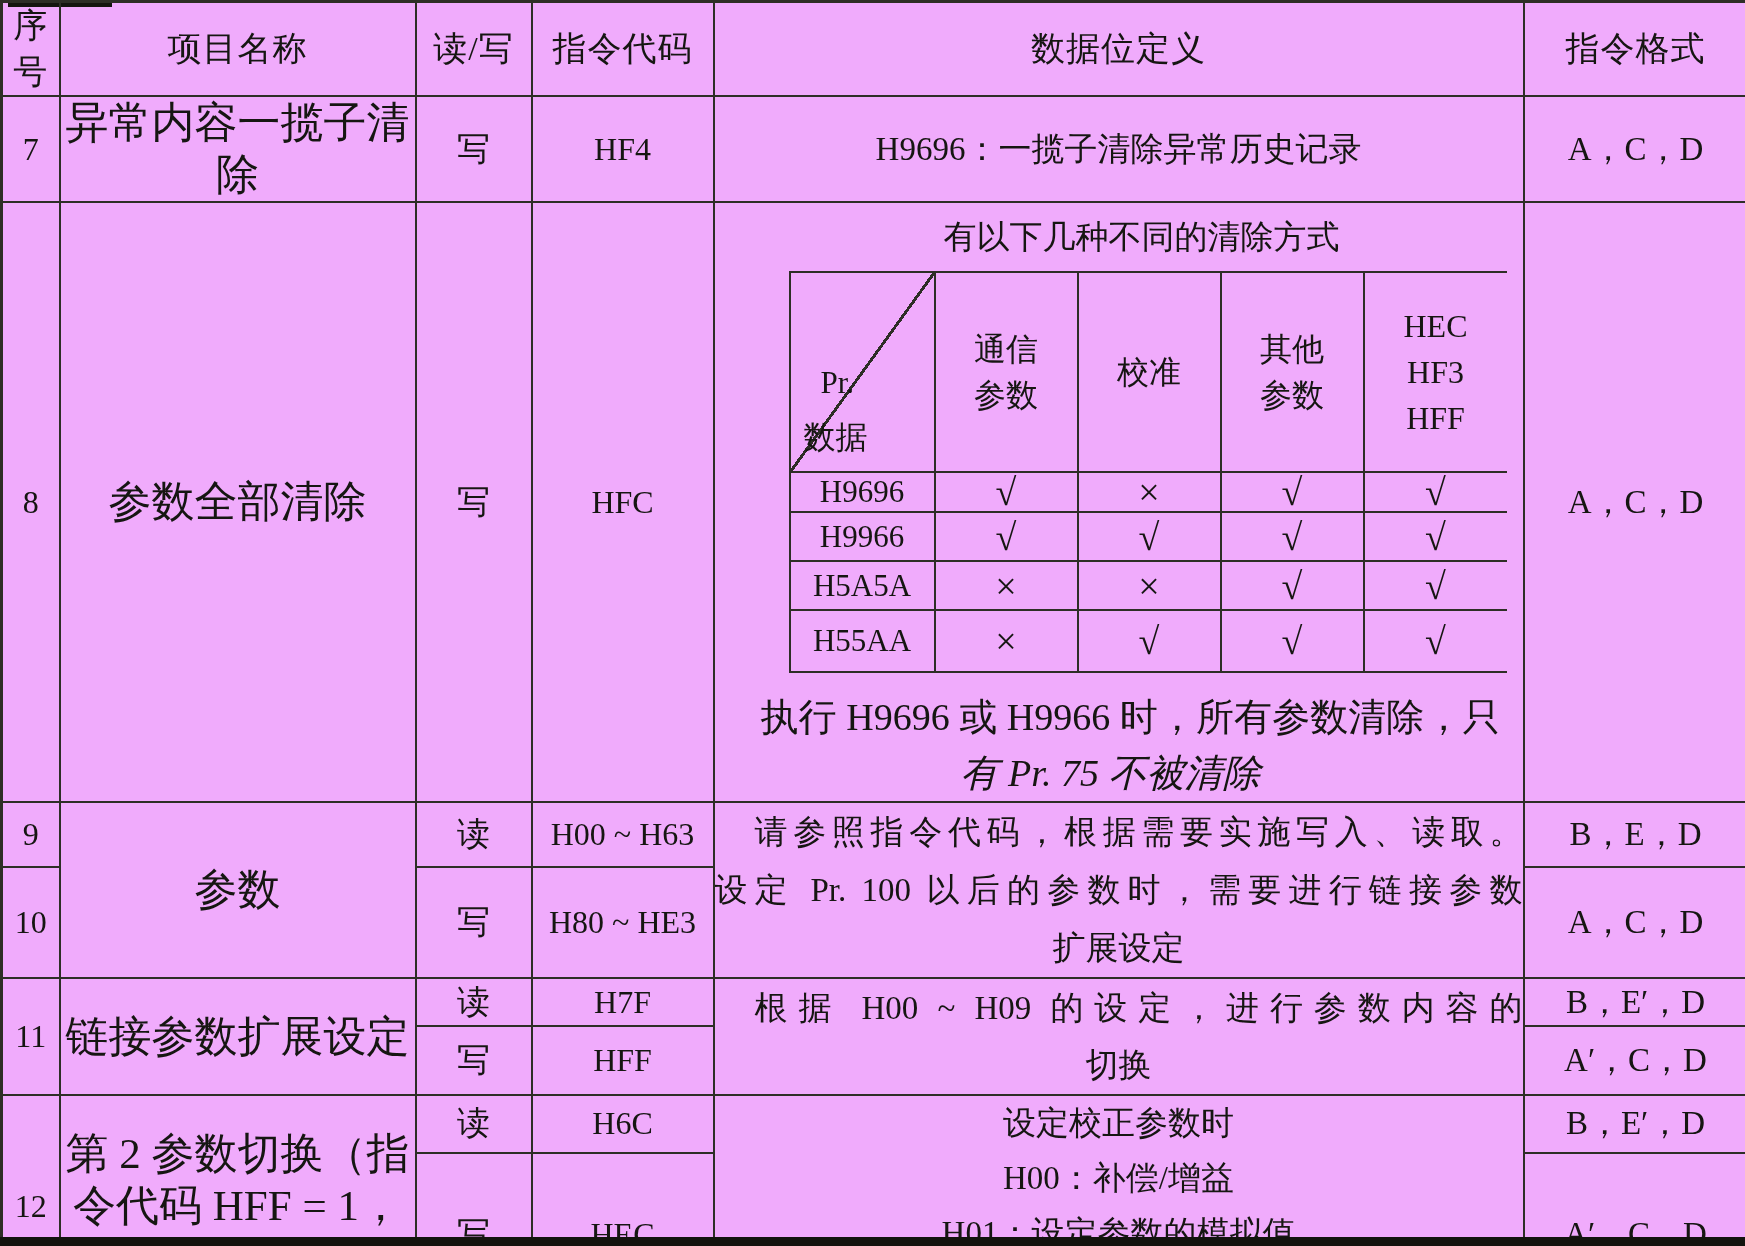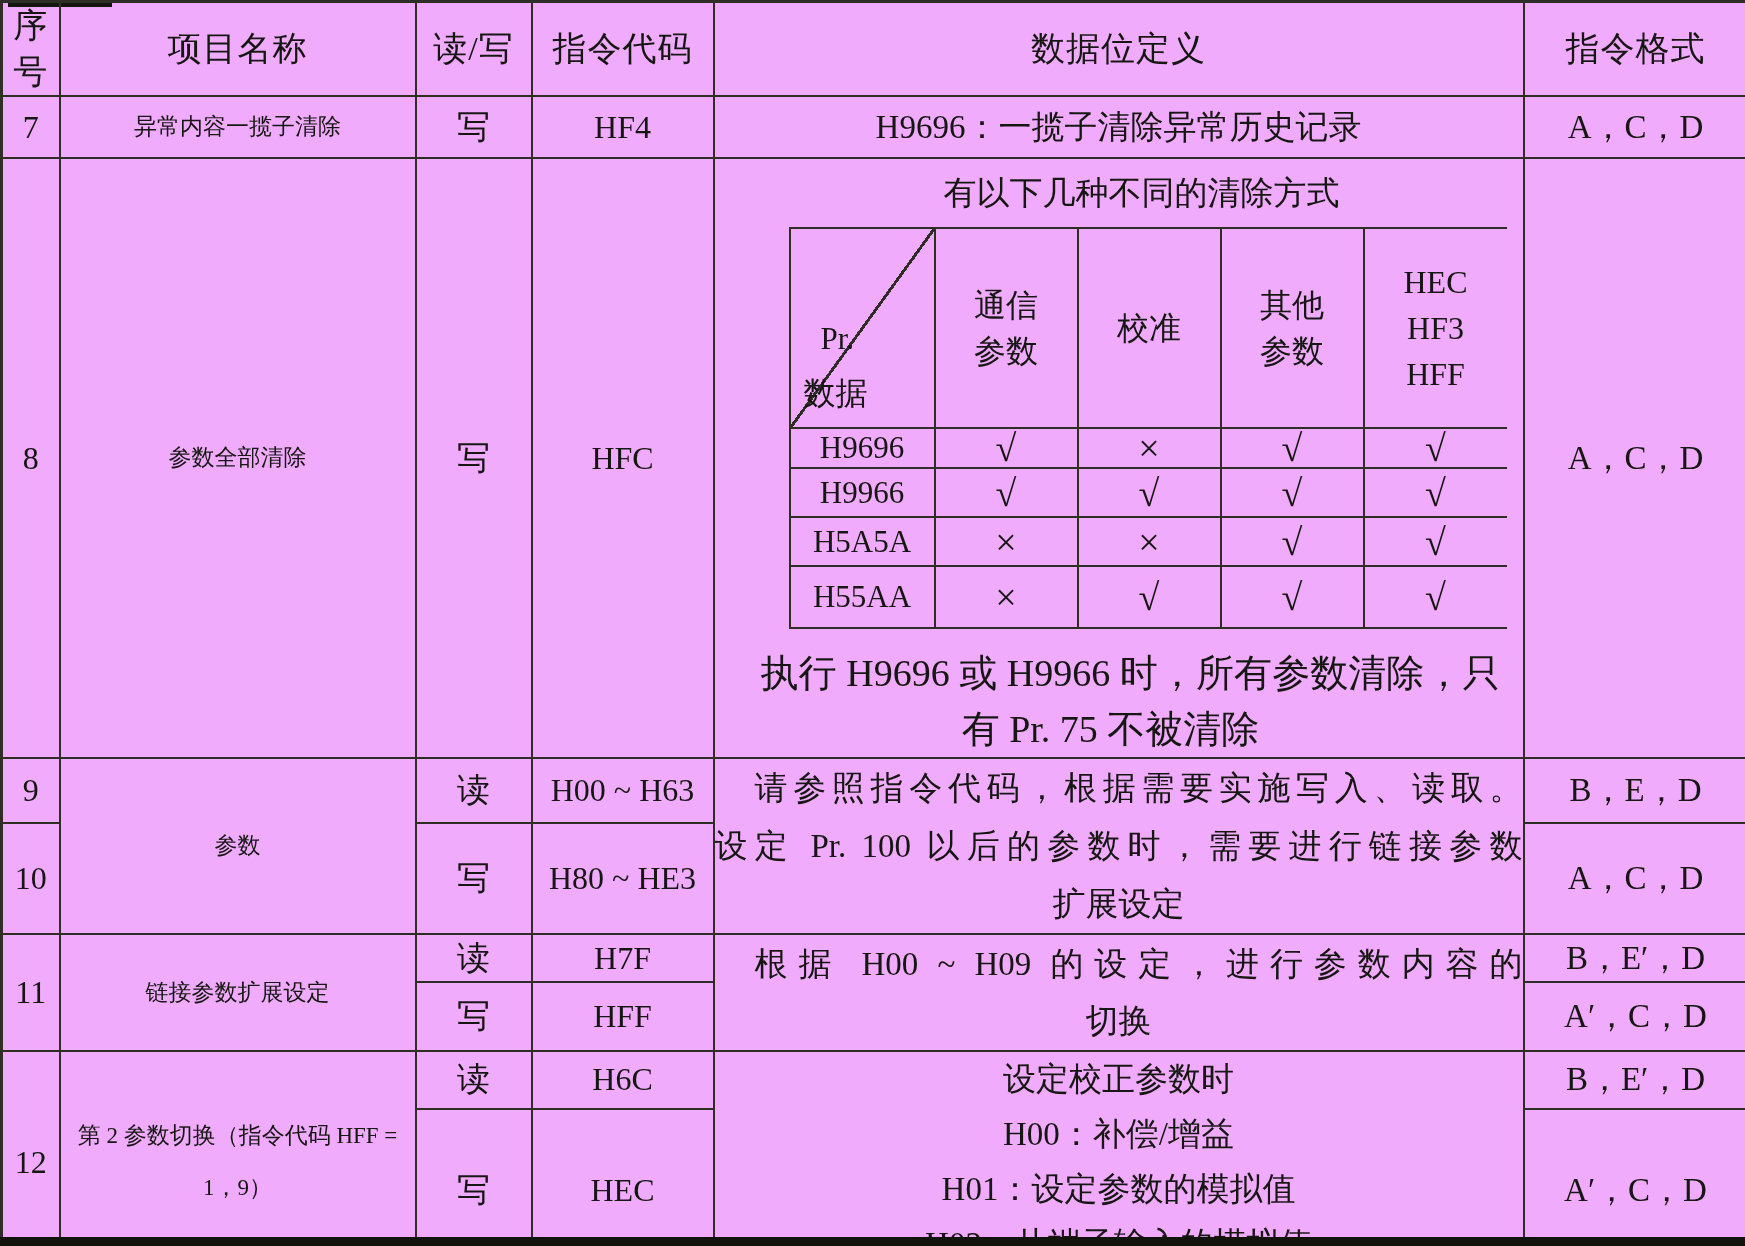--- a/index.html
+++ b/index.html
@@ -26,21 +26,21 @@
     padding:0;
     font-weight:normal;
     text-align:center;
     vertical-align:middle;
     overflow:hidden;
   }
   table.main tr > *:last-child { border-right:none; }
 
   th.hdr { font-size:34px; letter-spacing:1px; }
   td.num  { font-size:32px; }
-  td.itm  { font-size:23px; padding:0 26px; line-height:52px; }
+  td.itm  { font-size:43px; padding:0 26px; line-height:52px; }
   td.rw   { font-size:33px; }
   td.code { font-size:32px; }
   td.fmt  { font-size:33px; }
 
   td.def { text-align:left; vertical-align:top; font-size:33px; }
   td.def7 { text-align:left; vertical-align:middle; font-size:33px; padding-left:46px; }
 
   .intro { margin:12px 0 0 46px; line-height:44px; font-size:33px; }
 
   
@@ -62,21 +62,21 @@
     background:linear-gradient(to bottom right,
       transparent 0, transparent calc(50% - 1.5px),
       #2e2e26 calc(50% - 1.5px), #2e2e26 calc(50% + 1.5px),
       transparent calc(50% + 1.5px));
   }
   .corner-top    { position:absolute; left:30px; top:92px;  font-size:31px; }
   .corner-bottom { position:absolute; left:13px; top:143px; font-size:32px; }
 
   .note { margin:16px 22px 0 6px; font-size:38px; }
   .note .l1 { line-height:56px; text-align:justify; text-align-last:justify; text-indent:40px; }
-  .note .l2 { line-height:56px; }
+  .note .l2 { line-height:56px;font-style:italic; }
 
   .p910 { padding:8px 22px 0 6px; }
   .p910 .l { line-height:58px; }
   .p910 .j { text-align:justify; text-align-last:justify; }
   .p910 .ind { text-indent:40px; }
 
   .p11 { padding:6px 22px 0 6px; }
   .p11 .l { line-height:57px; }
   .p11 .j { text-align:justify; text-align-last:justify; }
   .p11 .ind { text-indent:40px; }

